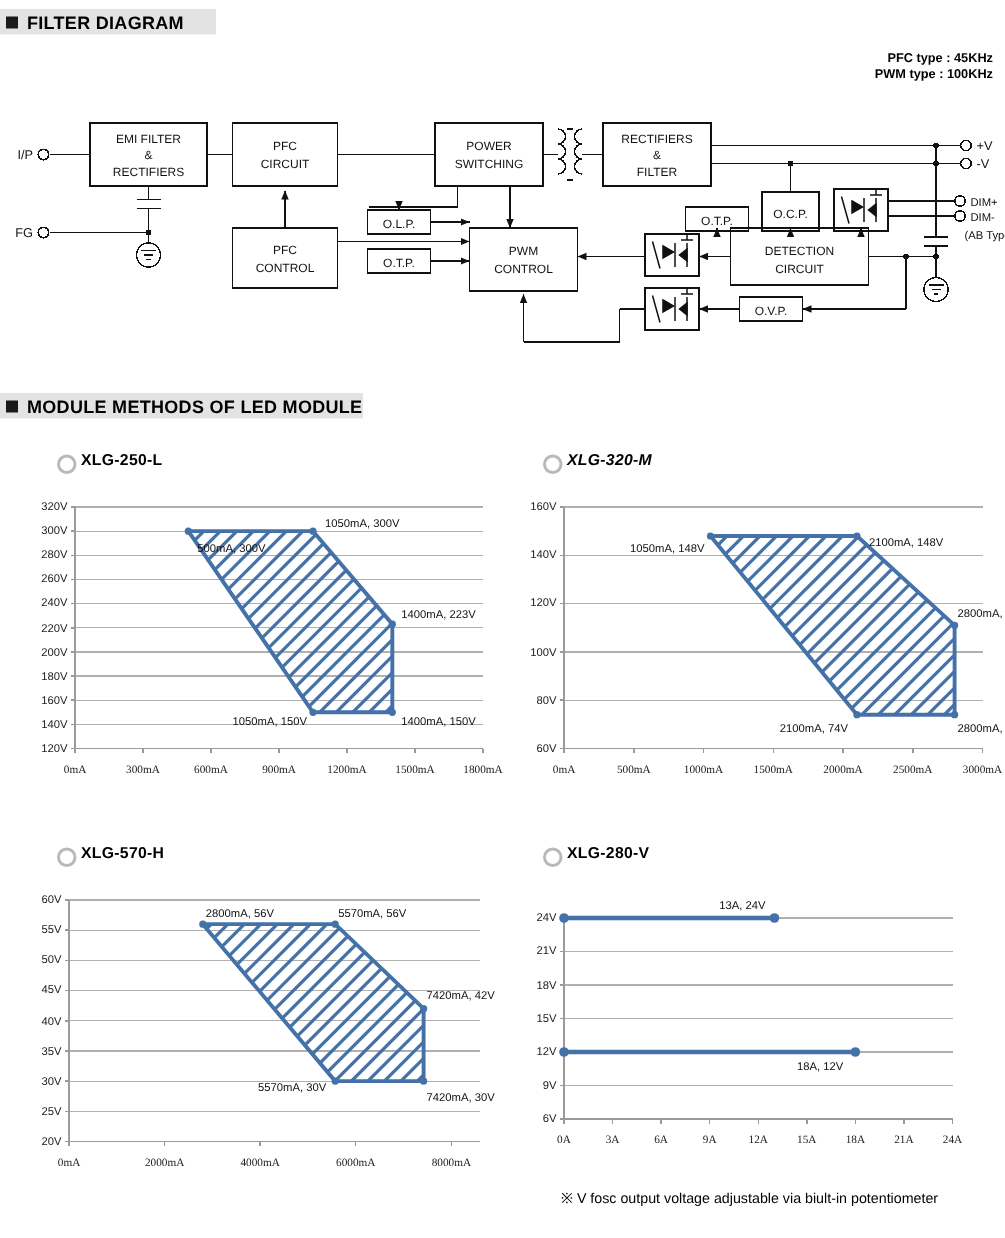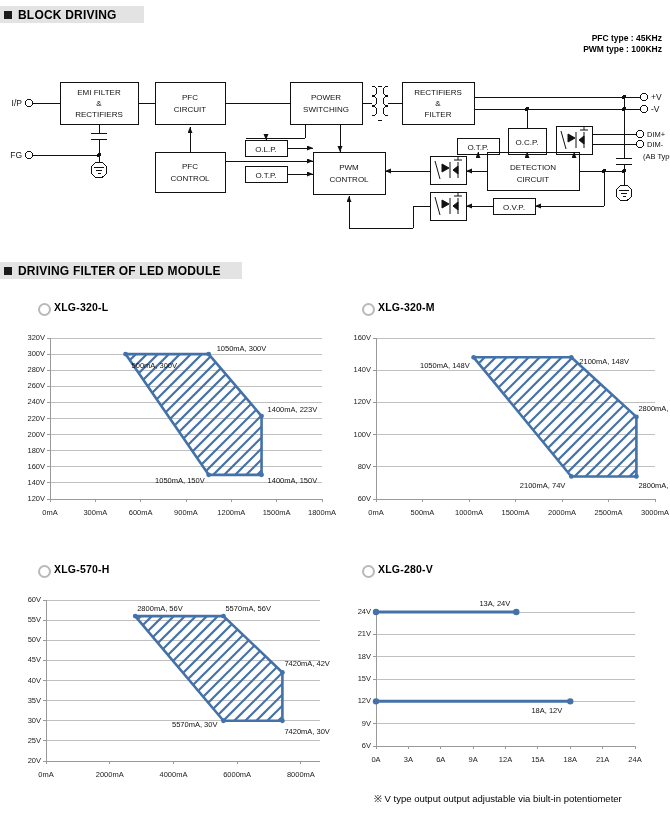--- a/index.html
+++ b/index.html
@@ -18,30 +18,30 @@
   .fosc{position:absolute;font-size:8.5px;font-weight:bold;text-align:right;line-height:11px;white-space:nowrap;}
 
   .bd{position:absolute;left:0;top:60px;width:670px;height:185px;}
 
   .chart-title{position:absolute;font-size:10.5px;font-weight:bold;letter-spacing:.2px;white-space:nowrap;}
   .ring{position:absolute;width:9px;height:9px;border:2px solid #b9b9b9;border-radius:50%;background:#fff;}
 
   .chart{position:absolute;}
   .tick-y{position:absolute;font-size:7.5px;text-align:right;white-space:nowrap;color:#222;}
   .tick-x{position:absolute;font-size:7.5px;text-align:center;white-space:nowrap;color:#222;
-          font-family:Liberation Sans, sans-serif;}
+          font-family:Liberation Serif, serif;}
   .dlabel{position:absolute;font-size:7.5px;white-space:nowrap;color:#111;}
   .note{position:absolute;font-size:9.5px;white-space:nowrap;}
 </style>
 </head>
 <body>
 
 <div class="section-header" style="left:0px;top:6px;width:134px;">
   <span class="sq"></span>
-  <span class="section-title">BLOCK DRIVING</span>
+  <span class="section-title">FILTER DIAGRAM</span>
 </div>
 
 <div class="fosc" style="right:8px;top:33px;">
   <div>PFC type : 45KHz</div>
   <div>PWM type : 100KHz</div>
 </div>
 
 <svg class="bd" viewBox="0 0 670 185">
   <defs>
     <marker id="ar" markerWidth="7" markerHeight="7" refX="6" refY="2.5" orient="auto">
@@ -218,25 +218,25 @@
     <text x="651" y="40">+V</text>
     <text x="651" y="52">-V</text>
     <text x="647" y="77" font-size="7.5">DIM+</text>
     <text x="647" y="87" font-size="7.5">DIM-</text>
     <text x="643" y="99" font-size="7.5">(AB Type)</text>
   </g>
 </svg>
 
 <div class="section-header" style="left:0px;top:262px;width:232px;">
   <span class="sq"></span>
-  <span class="section-title">DRIVING FILTER OF LED MODULE</span>
+  <span class="section-title">MODULE METHODS OF LED MODULE</span>
 </div>
 
 <span class="ring" style="left:38px;top:303px;"></span>
-<div class="chart-title" style="left:54px;top:301px;">XLG-320-L</div>
+<div class="chart-title" style="left:54px;top:301px;">XLG-250-L</div>
 <div class="chart" id="chart-l" style="left:10px;top:330px;width:320px;height:195px;"><svg width="320" height="195" viewBox="0 0 320 195">
       <line x1="40" y1="169" x2="312" y2="169" stroke="#b0b0b0" stroke-width="0.8" shape-rendering="crispEdges"></line>
       <line x1="40" y1="152.9" x2="312" y2="152.9" stroke="#b0b0b0" stroke-width="0.8" shape-rendering="crispEdges"></line>
       <line x1="40" y1="136.8" x2="312" y2="136.8" stroke="#b0b0b0" stroke-width="0.8" shape-rendering="crispEdges"></line>
       <line x1="40" y1="120.7" x2="312" y2="120.7" stroke="#b0b0b0" stroke-width="0.8" shape-rendering="crispEdges"></line>
       <line x1="40" y1="104.6" x2="312" y2="104.6" stroke="#b0b0b0" stroke-width="0.8" shape-rendering="crispEdges"></line>
       <line x1="40" y1="88.5" x2="312" y2="88.5" stroke="#b0b0b0" stroke-width="0.8" shape-rendering="crispEdges"></line>
       <line x1="40" y1="72.4" x2="312" y2="72.4" stroke="#b0b0b0" stroke-width="0.8" shape-rendering="crispEdges"></line>
       <line x1="40" y1="56.30000000000001" x2="312" y2="56.30000000000001" stroke="#b0b0b0" stroke-width="0.8" shape-rendering="crispEdges"></line>
       <line x1="40" y1="40.19999999999999" x2="312" y2="40.19999999999999" stroke="#b0b0b0" stroke-width="0.8" shape-rendering="crispEdges"></line>
@@ -350,21 +350,21 @@
       </g>
       <polygon points="115.55555555555556,24.099999999999994 198.66666666666669,24.099999999999994 251.55555555555557,86.085 251.55555555555557,144.85 198.66666666666669,144.85" fill="none" stroke="#4472a8" stroke-width="2.6" stroke-linejoin="round"></polygon>
       <circle cx="115.55555555555556" cy="24.099999999999994" r="2.4" fill="#4472a8"></circle>
       <circle cx="198.66666666666669" cy="24.099999999999994" r="2.4" fill="#4472a8"></circle>
       <circle cx="251.55555555555557" cy="86.085" r="2.4" fill="#4472a8"></circle>
       <circle cx="251.55555555555557" cy="144.85" r="2.4" fill="#4472a8"></circle>
       <circle cx="198.66666666666669" cy="144.85" r="2.4" fill="#4472a8"></circle>
     </svg><div class="tick-y" style="right: 285px; top: 164px;">120V</div><div class="tick-y" style="right: 285px; top: 147.9px;">140V</div><div class="tick-y" style="right: 285px; top: 131.8px;">160V</div><div class="tick-y" style="right: 285px; top: 115.7px;">180V</div><div class="tick-y" style="right: 285px; top: 99.6px;">200V</div><div class="tick-y" style="right: 285px; top: 83.5px;">220V</div><div class="tick-y" style="right: 285px; top: 67.4px;">240V</div><div class="tick-y" style="right: 285px; top: 51.3px;">260V</div><div class="tick-y" style="right: 285px; top: 35.2px;">280V</div><div class="tick-y" style="right: 285px; top: 19.1px;">300V</div><div class="tick-y" style="right: 285px; top: 3px;">320V</div><div class="tick-x" style="left: 10px; width: 60px; top: 178px;">0mA</div><div class="tick-x" style="left: 55.3333px; width: 60px; top: 178px;">300mA</div><div class="tick-x" style="left: 100.667px; width: 60px; top: 178px;">600mA</div><div class="tick-x" style="left: 146px; width: 60px; top: 178px;">900mA</div><div class="tick-x" style="left: 191.333px; width: 60px; top: 178px;">1200mA</div><div class="tick-x" style="left: 236.667px; width: 60px; top: 178px;">1500mA</div><div class="tick-x" style="left: 282px; width: 60px; top: 178px;">1800mA</div><div class="dlabel" style="left: 121.556px; top: 31.1px;">500mA, 300V</div><div class="dlabel" style="left: 206.667px; top: 14.1px;">1050mA, 300V</div><div class="dlabel" style="left: 257.556px; top: 75.085px;">1400mA, 223V</div><div class="dlabel" style="left: 257.556px; top: 145.85px;">1400mA, 150V</div><div class="dlabel" style="left: auto; top: 145.85px; right: 125.333px;">1050mA, 150V</div></div>
 
 <span class="ring" style="left:362px;top:303px;"></span>
-<div class="chart-title" style="left:378px;top:301px;">XLG-320-M</div>
+<div class="chart-title" style="left:378px;top:301px;font-style:italic;">XLG-320-M</div>
 <div class="chart" id="chart-m" style="left:340px;top:330px;width:325px;height:195px;"><svg width="325" height="195" viewBox="0 0 325 195">
       <line x1="36" y1="169" x2="315" y2="169" stroke="#b0b0b0" stroke-width="0.8" shape-rendering="crispEdges"></line>
       <line x1="36" y1="136.8" x2="315" y2="136.8" stroke="#b0b0b0" stroke-width="0.8" shape-rendering="crispEdges"></line>
       <line x1="36" y1="104.6" x2="315" y2="104.6" stroke="#b0b0b0" stroke-width="0.8" shape-rendering="crispEdges"></line>
       <line x1="36" y1="72.4" x2="315" y2="72.4" stroke="#b0b0b0" stroke-width="0.8" shape-rendering="crispEdges"></line>
       <line x1="36" y1="40.19999999999999" x2="315" y2="40.19999999999999" stroke="#b0b0b0" stroke-width="0.8" shape-rendering="crispEdges"></line>
       <line x1="36" y1="8" x2="315" y2="8" stroke="#b0b0b0" stroke-width="0.8" shape-rendering="crispEdges"></line>
       <line x1="36" y1="8" x2="36" y2="169" stroke="#9a9a9a" stroke-width="1" shape-rendering="crispEdges"></line>
       <line x1="33" y1="169" x2="36" y2="169" stroke="#9a9a9a" stroke-width="1" shape-rendering="crispEdges"></line>
       <line x1="33" y1="136.8" x2="36" y2="136.8" stroke="#9a9a9a" stroke-width="1" shape-rendering="crispEdges"></line>
@@ -626,13 +626,13 @@
       <line x1="230.25" y1="154" x2="230.25" y2="157" stroke="#9a9a9a" stroke-width="1" shape-rendering="crispEdges"></line>
       <line x1="262.625" y1="154" x2="262.625" y2="157" stroke="#9a9a9a" stroke-width="1" shape-rendering="crispEdges"></line>
       <line x1="295" y1="154" x2="295" y2="157" stroke="#9a9a9a" stroke-width="1" shape-rendering="crispEdges"></line>
       <line x1="36" y1="20" x2="176.29166666666666" y2="20" stroke="#4472a8" stroke-width="3" stroke-linecap="round"></line>
       <circle cx="36" cy="20" r="3.2" fill="#4472a8"></circle>
       <circle cx="176.29166666666666" cy="20" r="3.2" fill="#4472a8"></circle>
       <line x1="36" y1="109.33333333333334" x2="230.25" y2="109.33333333333334" stroke="#4472a8" stroke-width="3" stroke-linecap="round"></line>
       <circle cx="36" cy="109.33333333333334" r="3.2" fill="#4472a8"></circle>
       <circle cx="230.25" cy="109.33333333333334" r="3.2" fill="#4472a8"></circle>
     </svg><div class="tick-y" style="right: 294px; top: 149px;">6V</div><div class="tick-y" style="right: 294px; top: 126.667px;">9V</div><div class="tick-y" style="right: 294px; top: 104.333px;">12V</div><div class="tick-y" style="right: 294px; top: 82px;">15V</div><div class="tick-y" style="right: 294px; top: 59.6667px;">18V</div><div class="tick-y" style="right: 294px; top: 37.3333px;">21V</div><div class="tick-y" style="right: 294px; top: 15px;">24V</div><div class="tick-x" style="left: 6px; width: 60px; top: 163px;">0A</div><div class="tick-x" style="left: 38.375px; width: 60px; top: 163px;">3A</div><div class="tick-x" style="left: 70.75px; width: 60px; top: 163px;">6A</div><div class="tick-x" style="left: 103.125px; width: 60px; top: 163px;">9A</div><div class="tick-x" style="left: 135.5px; width: 60px; top: 163px;">12A</div><div class="tick-x" style="left: 167.875px; width: 60px; top: 163px;">15A</div><div class="tick-x" style="left: 200.25px; width: 60px; top: 163px;">18A</div><div class="tick-x" style="left: 232.625px; width: 60px; top: 163px;">21A</div><div class="tick-x" style="left: 265px; width: 60px; top: 163px;">24A</div><div class="dlabel" style="left: auto; top: 7px; right: 154.708px;">13A, 24V</div><div class="dlabel" style="left: auto; top: 114.333px; right: 102.75px;">18A, 12V</div></div>
-<div class="note" style="left:374px;top:792px;">※ V type output output adjustable via biult-in potentiometer</div>
+<div class="note" style="left:374px;top:792px;">※ V fosc output voltage adjustable via biult-in potentiometer</div>
 
 </body></html>

